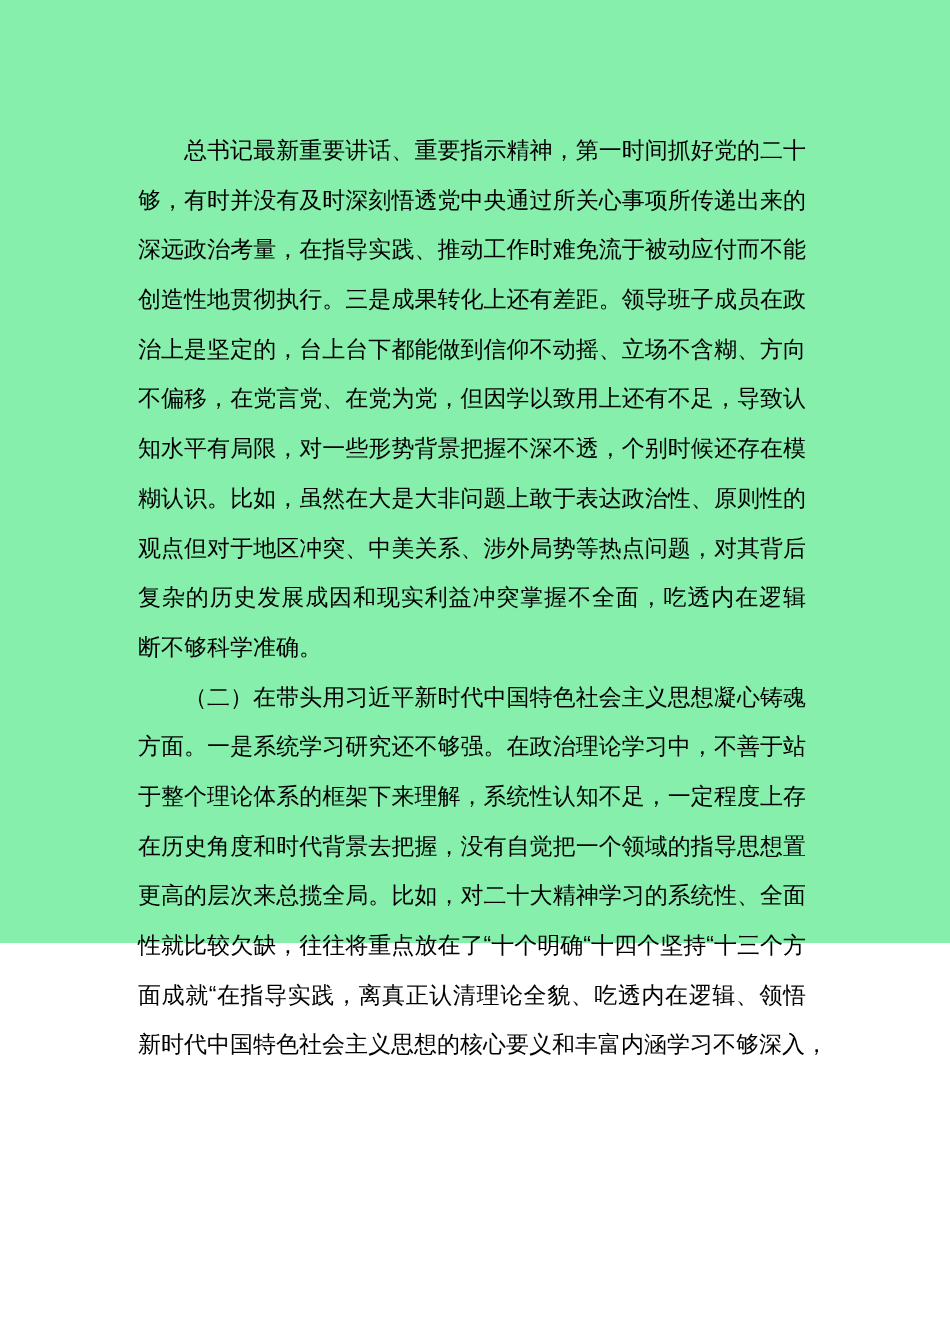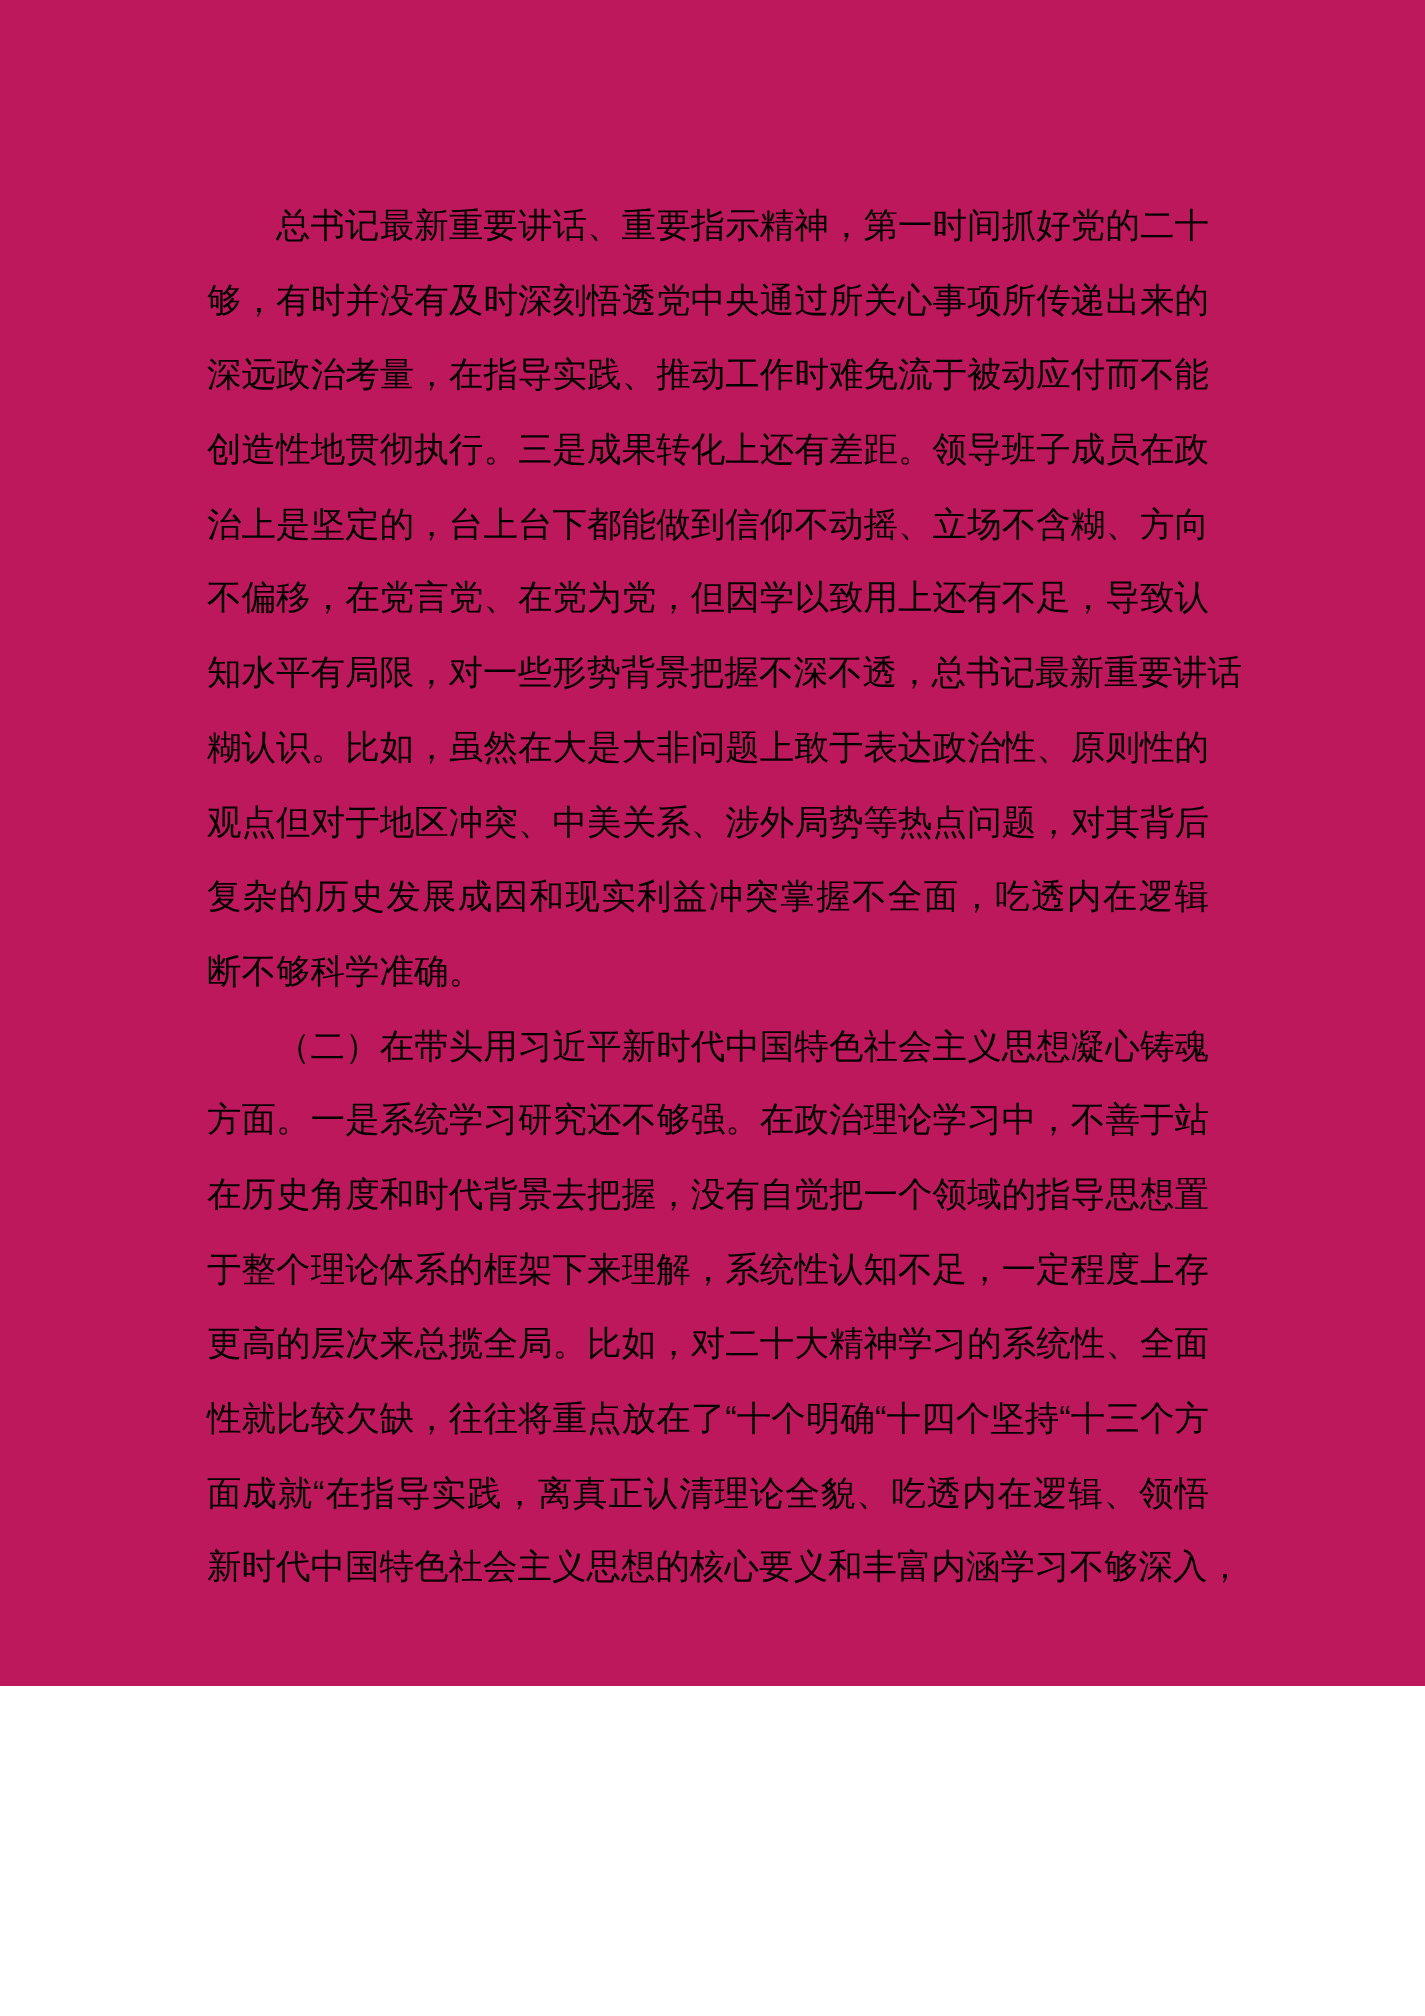--- a/index.html
+++ b/index.html
@@ -12,22 +12,22 @@
     background: #ffffff;
     overflow: hidden;
     position: relative;
     font-family: "Liberation Sans", sans-serif;
   }
   .doc-page {
     position: absolute;
     left: 0;
     top: 0;
     width: 950px;
-    height: 1124px;
-    background: #be185d;
+    height: 943px;
+    background: #86efac;
   }
   .doc-body {
     position: absolute;
     left: 138px;
     top: 126px;
     width: 668px;
     font-size: 23px;
     line-height: 49.7px;
     color: #000000;
     letter-spacing: 0;
@@ -50,27 +50,27 @@
 <body>
 
 <div class="doc-page">
   <div class="doc-body" id="doc-body" style="color: rgb(0, 0, 0);">
       <div class="text-line first">总书记最新重要讲话、重要指示精神，第一时间抓好党的二十</div>
       <div class="text-line">够，有时并没有及时深刻悟透党中央通过所关心事项所传递出来的</div>
       <div class="text-line">深远政治考量，在指导实践、推动工作时难免流于被动应付而不能</div>
       <div class="text-line">创造性地贯彻执行。三是成果转化上还有差距。领导班子成员在政</div>
       <div class="text-line">治上是坚定的，台上台下都能做到信仰不动摇、立场不含糊、方向</div>
       <div class="text-line">不偏移，在党言党、在党为党，但因学以致用上还有不足，导致认</div>
-      <div class="text-line">知水平有局限，对一些形势背景把握不深不透，总书记最新重要讲话</div>
+      <div class="text-line">知水平有局限，对一些形势背景把握不深不透，个别时候还存在模</div>
       <div class="text-line">糊认识。比如，虽然在大是大非问题上敢于表达政治性、原则性的</div>
       <div class="text-line">观点但对于地区冲突、中美关系、涉外局势等热点问题，对其背后</div>
       <div class="text-line">复杂的历史发展成因和现实利益冲突掌握不全面，吃透内在逻辑</div>
       <div class="text-line last">断不够科学准确。</div>
       <div class="text-line first">（二）在带头用习近平新时代中国特色社会主义思想凝心铸魂</div>
       <div class="text-line">方面。一是系统学习研究还不够强。在政治理论学习中，不善于站</div>
+      <div class="text-line">于整个理论体系的框架下来理解，系统性认知不足，一定程度上存</div>
       <div class="text-line">在历史角度和时代背景去把握，没有自觉把一个领域的指导思想置</div>
-      <div class="text-line">于整个理论体系的框架下来理解，系统性认知不足，一定程度上存</div>
       <div class="text-line">更高的层次来总揽全局。比如，对二十大精神学习的系统性、全面</div>
       <div class="text-line">性就比较欠缺，往往将重点放在了“十个明确“十四个坚持“十三个方</div>
       <div class="text-line">面成就“在指导实践，离真正认清理论全貌、吃透内在逻辑、领悟</div>
       <div class="text-line last">新时代中国特色社会主义思想的核心要义和丰富内涵学习不够深入，</div>
     </div>
 </div>
 
 </body></html>

